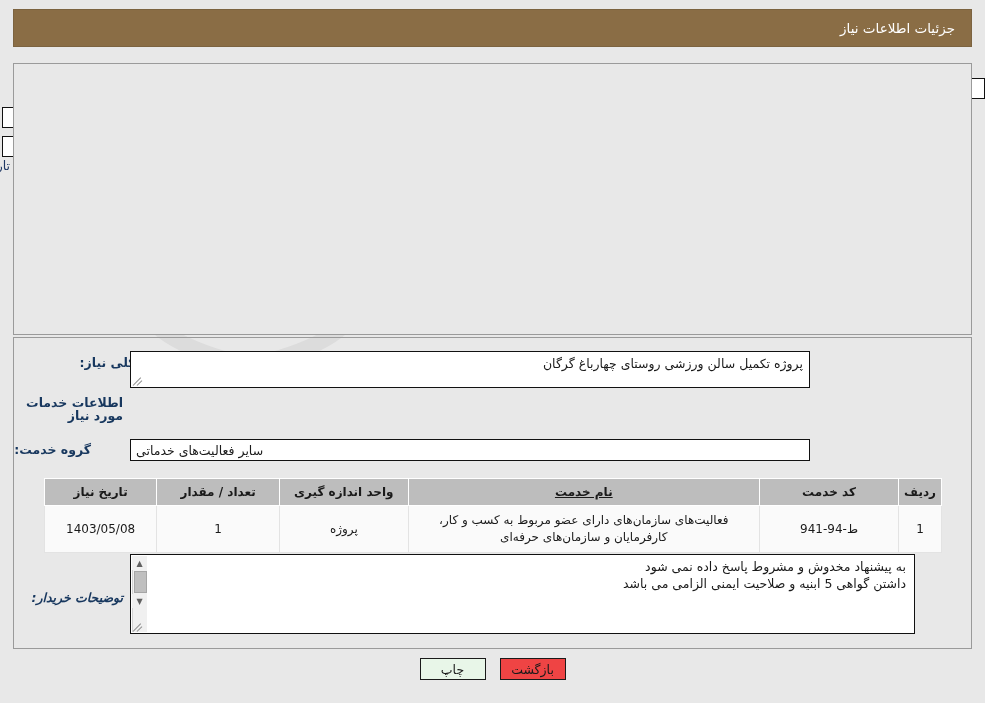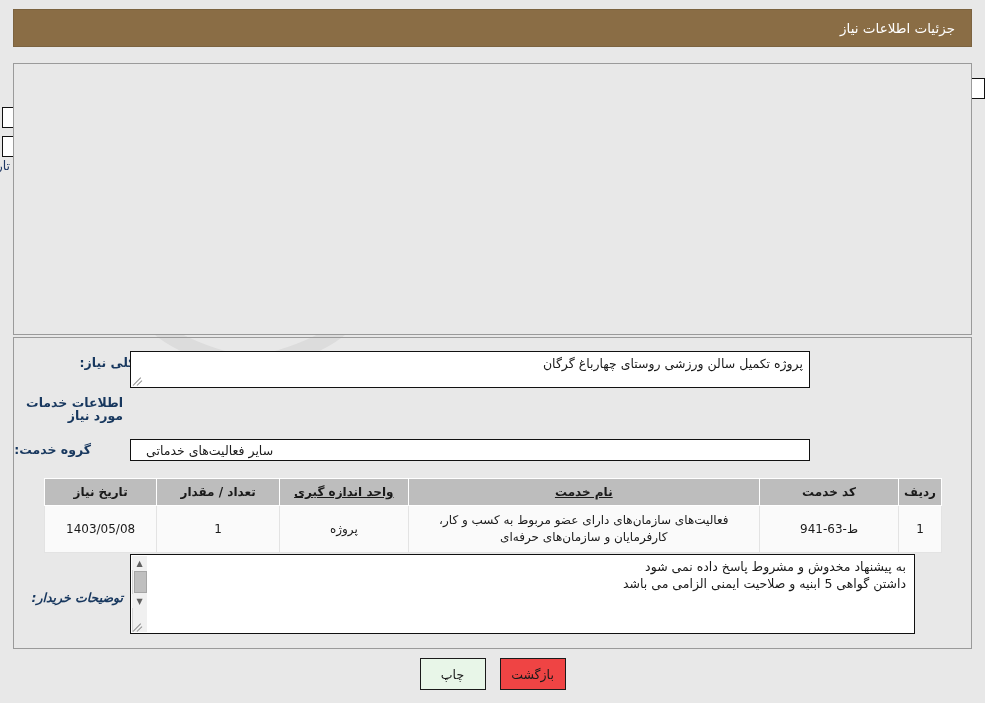--- a/index.html
+++ b/index.html
@@ -79,21 +79,21 @@
   }
   .lbl.bold { font-weight: bold; color: #17375e; }
 
   .field {
     background: #ffffff;
     border: 1px solid #111111;
     box-sizing: border-box;
     height: 21px;
     display: flex;
     align-items: center;
-    padding: 0 15px;
+    padding: 0 5px;
     font-size: 12.5px;
     color: #1a1a1a;
     overflow: hidden;
   }
   .field.center { justify-content: center; }
   .field.start  { justify-content: flex-start; }
   .field.mono   { font-family: "DejaVu Sans Mono", monospace; letter-spacing: .2px; }
   .field.timer  { background: #fbfbe8; justify-content: center; font-family: "DejaVu Sans Mono", monospace; }
 
   
@@ -197,21 +197,21 @@
   
   .btnbar {
     position: absolute;
     left: 0; top: 658px; width: 985px;
     display: flex; justify-content: center; gap: 14px;
     z-index: 3;
   }
   .btn {
     border: 1px solid #1a1a1a;
     box-sizing: border-box;
-    height: 32px;
+    height: 22px;
     min-width: 66px;
     display: flex; align-items: center; justify-content: center;
     font-size: 12.5px;
     color: #1a1a1a;
     cursor: pointer;
   }
   .btn.print { background: #e8f6e8; }
   .btn.back  { background: #ef4444; }
 
   .link {
@@ -327,29 +327,29 @@
 
 <span class="lbl bold" style="position:absolute; right:894px; top:444px;">گروه خدمت:</span>
 <div class="field start" style="position:absolute; right:175px; top:439px; width:680px; height:22px; justify-content:flex-end;">سایر فعالیت‌های خدماتی</div>
 
 <table class="tbl" id="services-table" style="right:43px; top:478px; width:898px;">
   <thead>
     <tr>
       <th style="width:34px;margin-top:24px;">ردیف</th>
       <th style="width:132px;">کد خدمت</th>
       <th style="width:350px;text-decoration:underline;">نام خدمت</th>
-      <th style="width:122px;text-decoration:underline;">واحد اندازه گیری</th>
+      <th style="width:122px;">واحد اندازه گیری</th>
       <th style="width:116px;">تعداد / مقدار</th>
       <th style="width:104px;">تاریخ نیاز</th>
     </tr>
   </thead>
   <tbody>
     <tr>
       <td>1</td>
-      <td>ط-63-941</td>
+      <td>ط-94-941</td>
       <td>فعالیت‌های سازمان‌های دارای عضو مربوط به کسب و کار، کارفرمایان و سازمان‌های حرفه‌ای</td>
       <td>پروژه</td>
       <td>1</td>
       <td>1403/05/08</td>
     </tr>
   </tbody>
 </table>
 
 <span class="lbl bold" style="position:absolute; right:862px; top:592px;font-style:italic;">توضیحات خریدار:</span>
 <div class="ta" style="right:70px; top:554px; width:785px; height:80px; text-align:right; padding-right:8px;">

